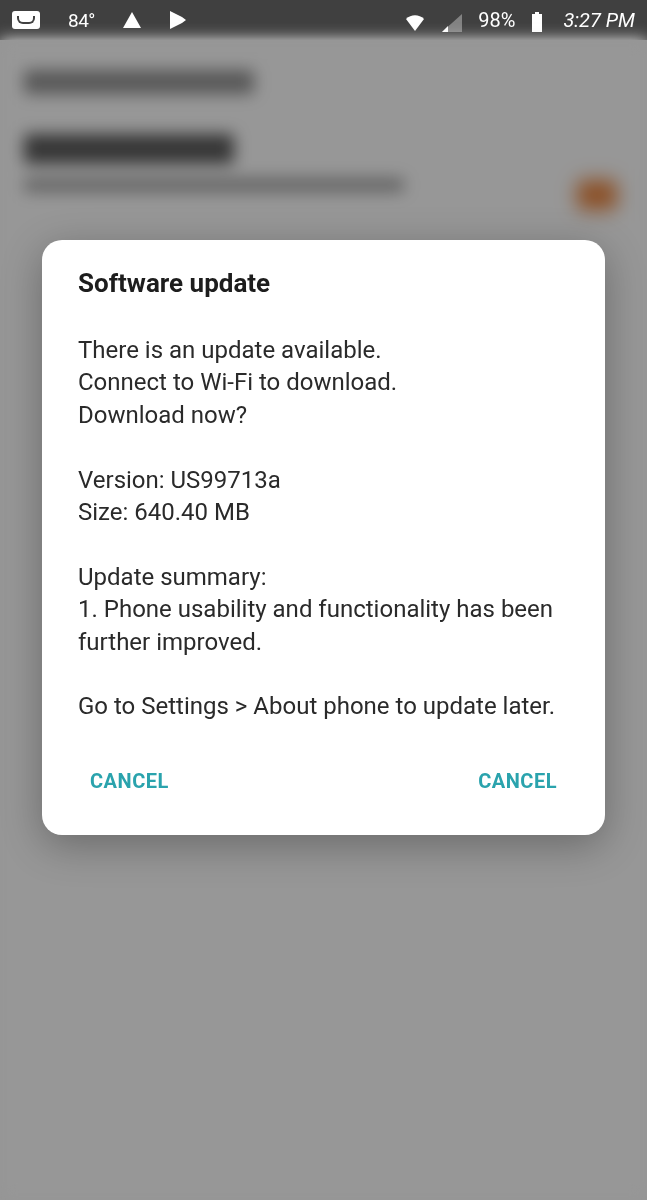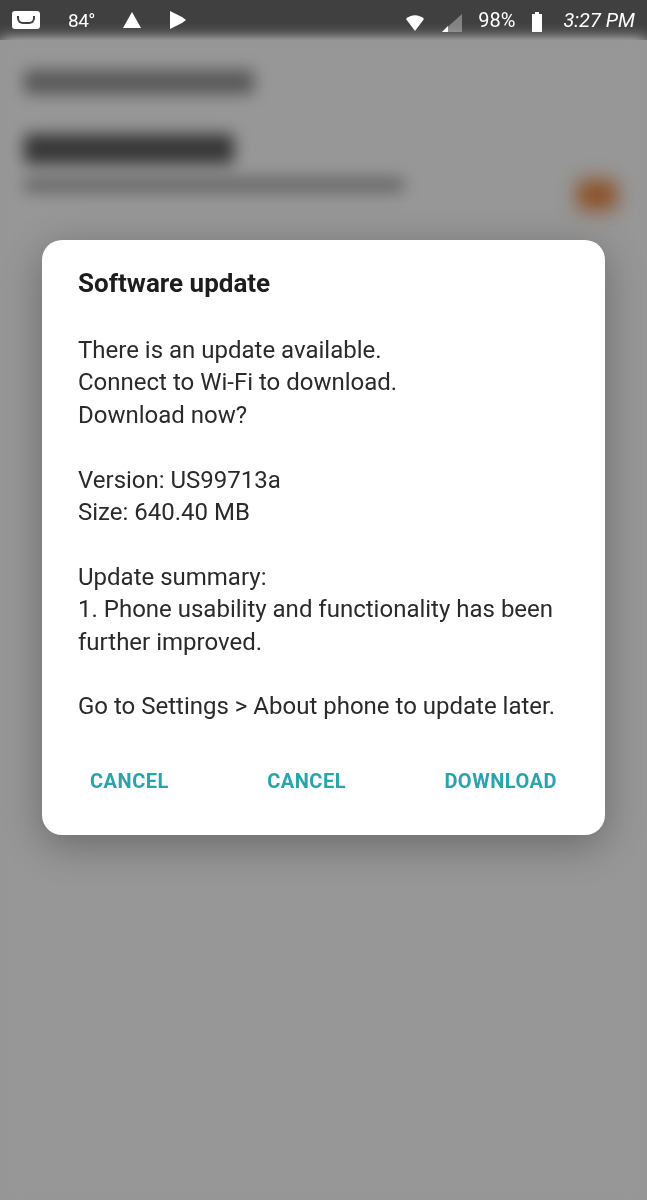--- a/index.html
+++ b/index.html
@@ -224,15 +224,14 @@
 Version: US99713a
 Size: 640.40 MB
 
 Update summary:
 1. Phone usability and functionality has been further improved.
 
 Go to Settings &gt; About phone to update later.</div>
   <div class="dialog-actions">
     <button class="dialog-btn">CANCEL</button>
     <button class="dialog-btn">CANCEL</button>
-    <button class="dialog-btn">DOWNLOAD</button>
   </div>
 </div>
 
 </body></html>

